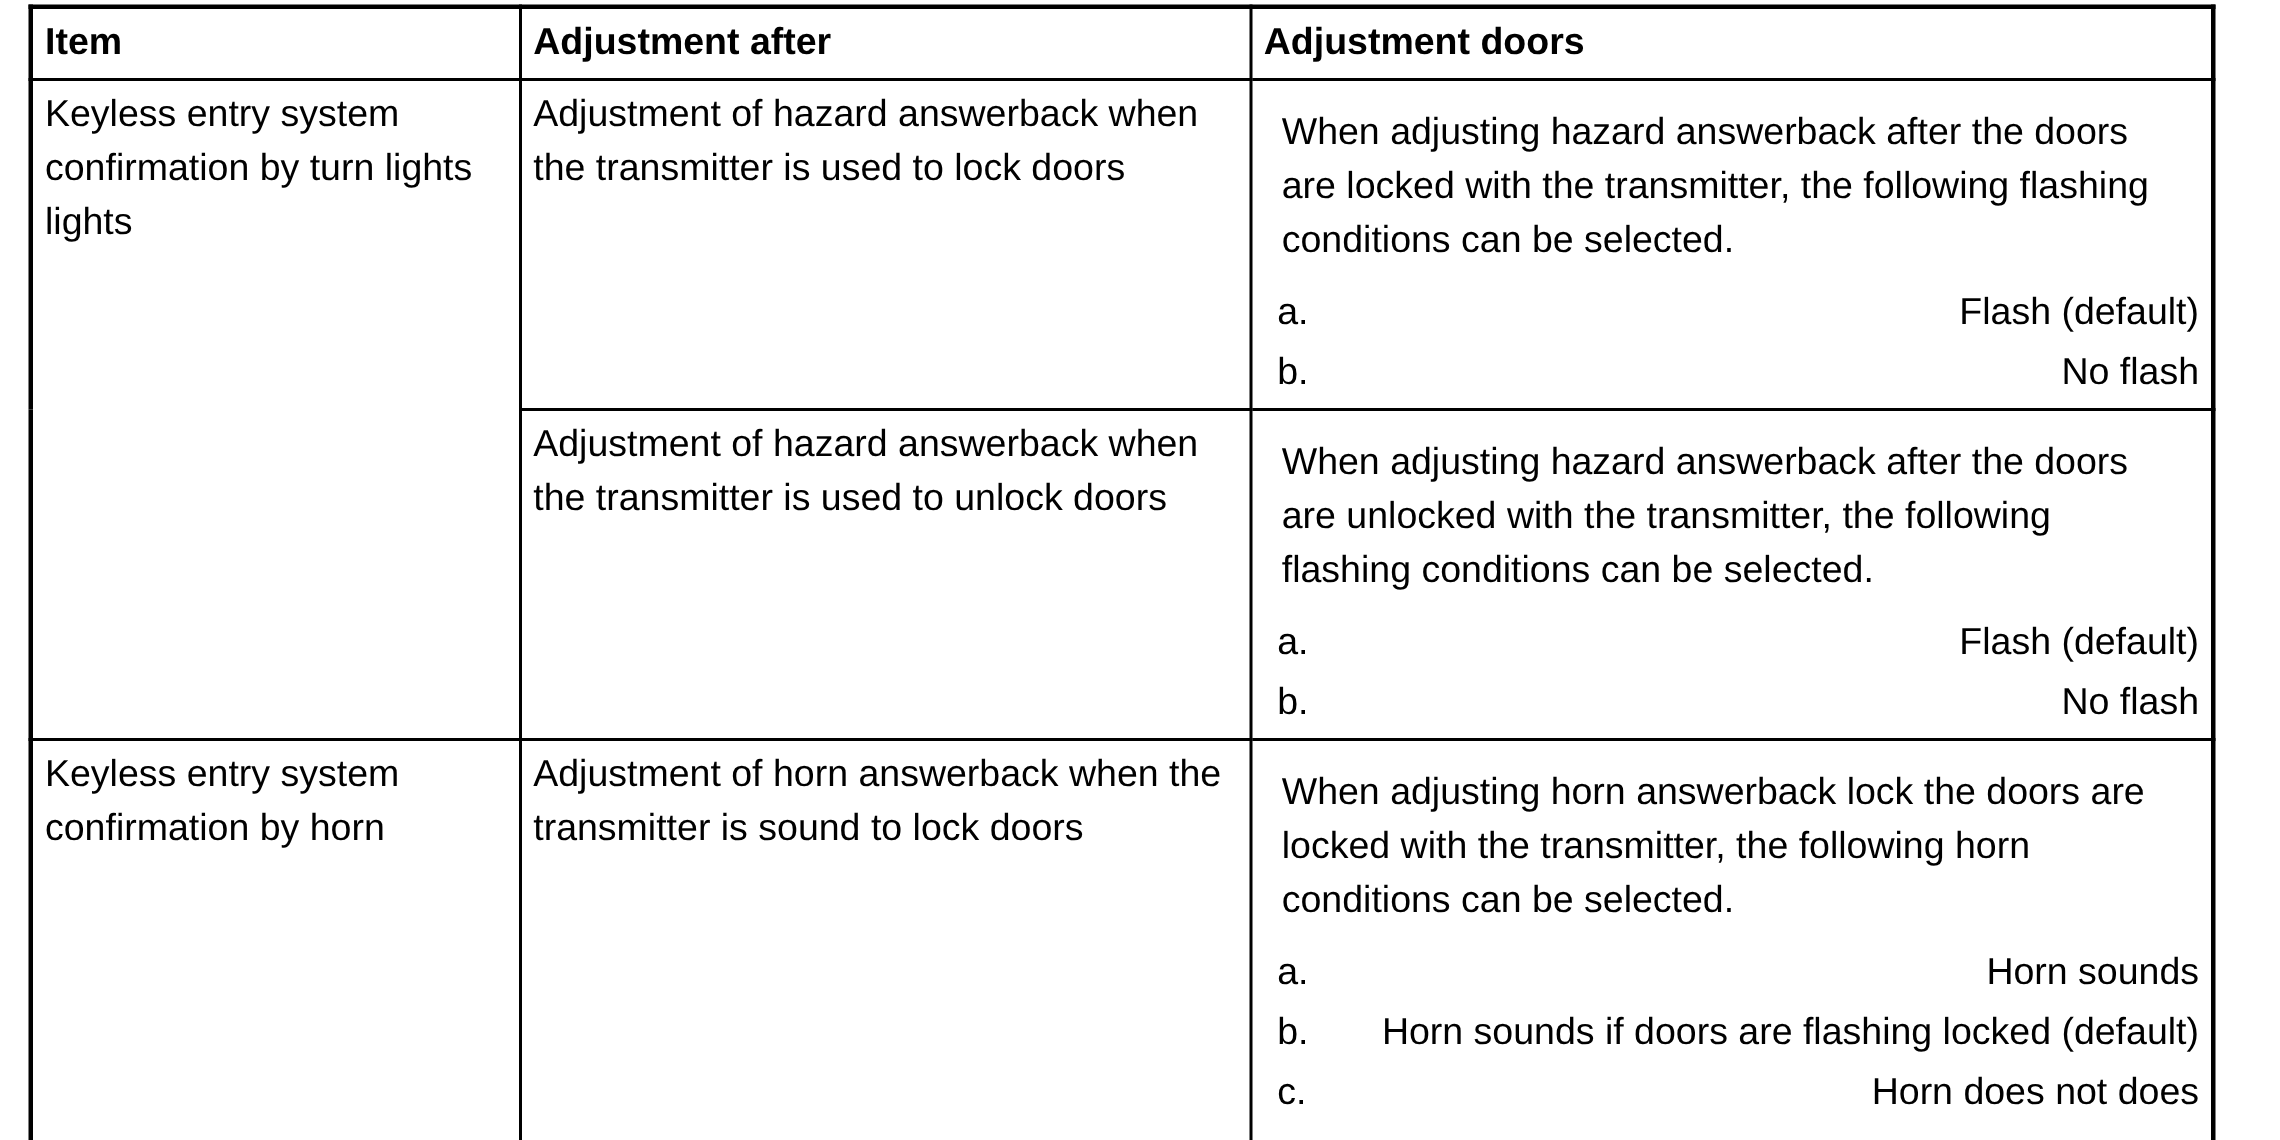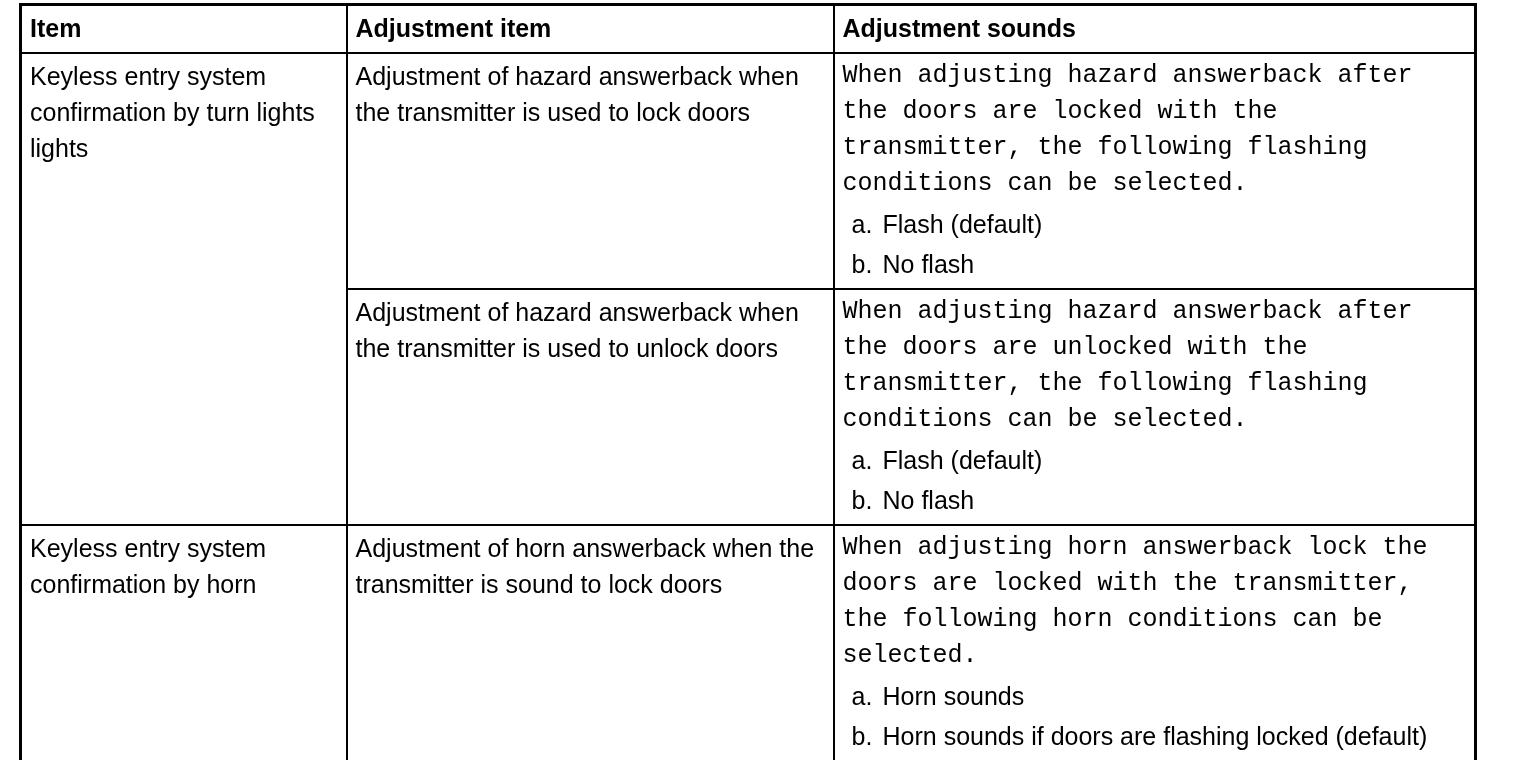--- a/index.html
+++ b/index.html
@@ -40,52 +40,52 @@
     overflow: hidden;
   }
   th {
     font-weight: bold;
     height: 47px;
   }
   tr.row-a  { height: 198px; }
   tr.row-b  { height: 200px; }
   tr.row-c  { height: 280px; }
   p.intro {
-    margin: 0;
+    margin: 12px;
     padding: 0;
-    font-family: Liberation Mono, monospace;
   }
   .option {
     display: flex;
     margin-top: 4px;
     padding-left: 9px;
   }
   .option .marker {
     flex: 0 0 31px;
     width: 31px;
   }
   .option .opt-text {
     flex: 1 1 auto;
+    text-align: right;
   }
 </style>
 </head>
 <body>
 
 <div class="page">
   <table class="adjustments">
     <colgroup>
       <col class="c1">
       <col class="c2">
       <col class="c3">
     </colgroup>
     <thead>
       <tr>
         <th>Item</th>
-        <th>Adjustment item</th>
-        <th>Adjustment sounds</th>
+        <th>Adjustment after</th>
+        <th>Adjustment doors</th>
       </tr>
     </thead>
     <tbody>
       <tr class="row-a">
         <td rowspan="2">Keyless entry system confirmation by turn lights lights</td>
         <td>Adjustment of hazard answerback when the transmitter is used to lock doors</td>
         <td>
           <p class="intro">When adjusting hazard answerback after the doors are locked with the transmitter, the following flashing conditions can be selected.</p>
           <div class="option">
             <span class="marker">a.</span>

